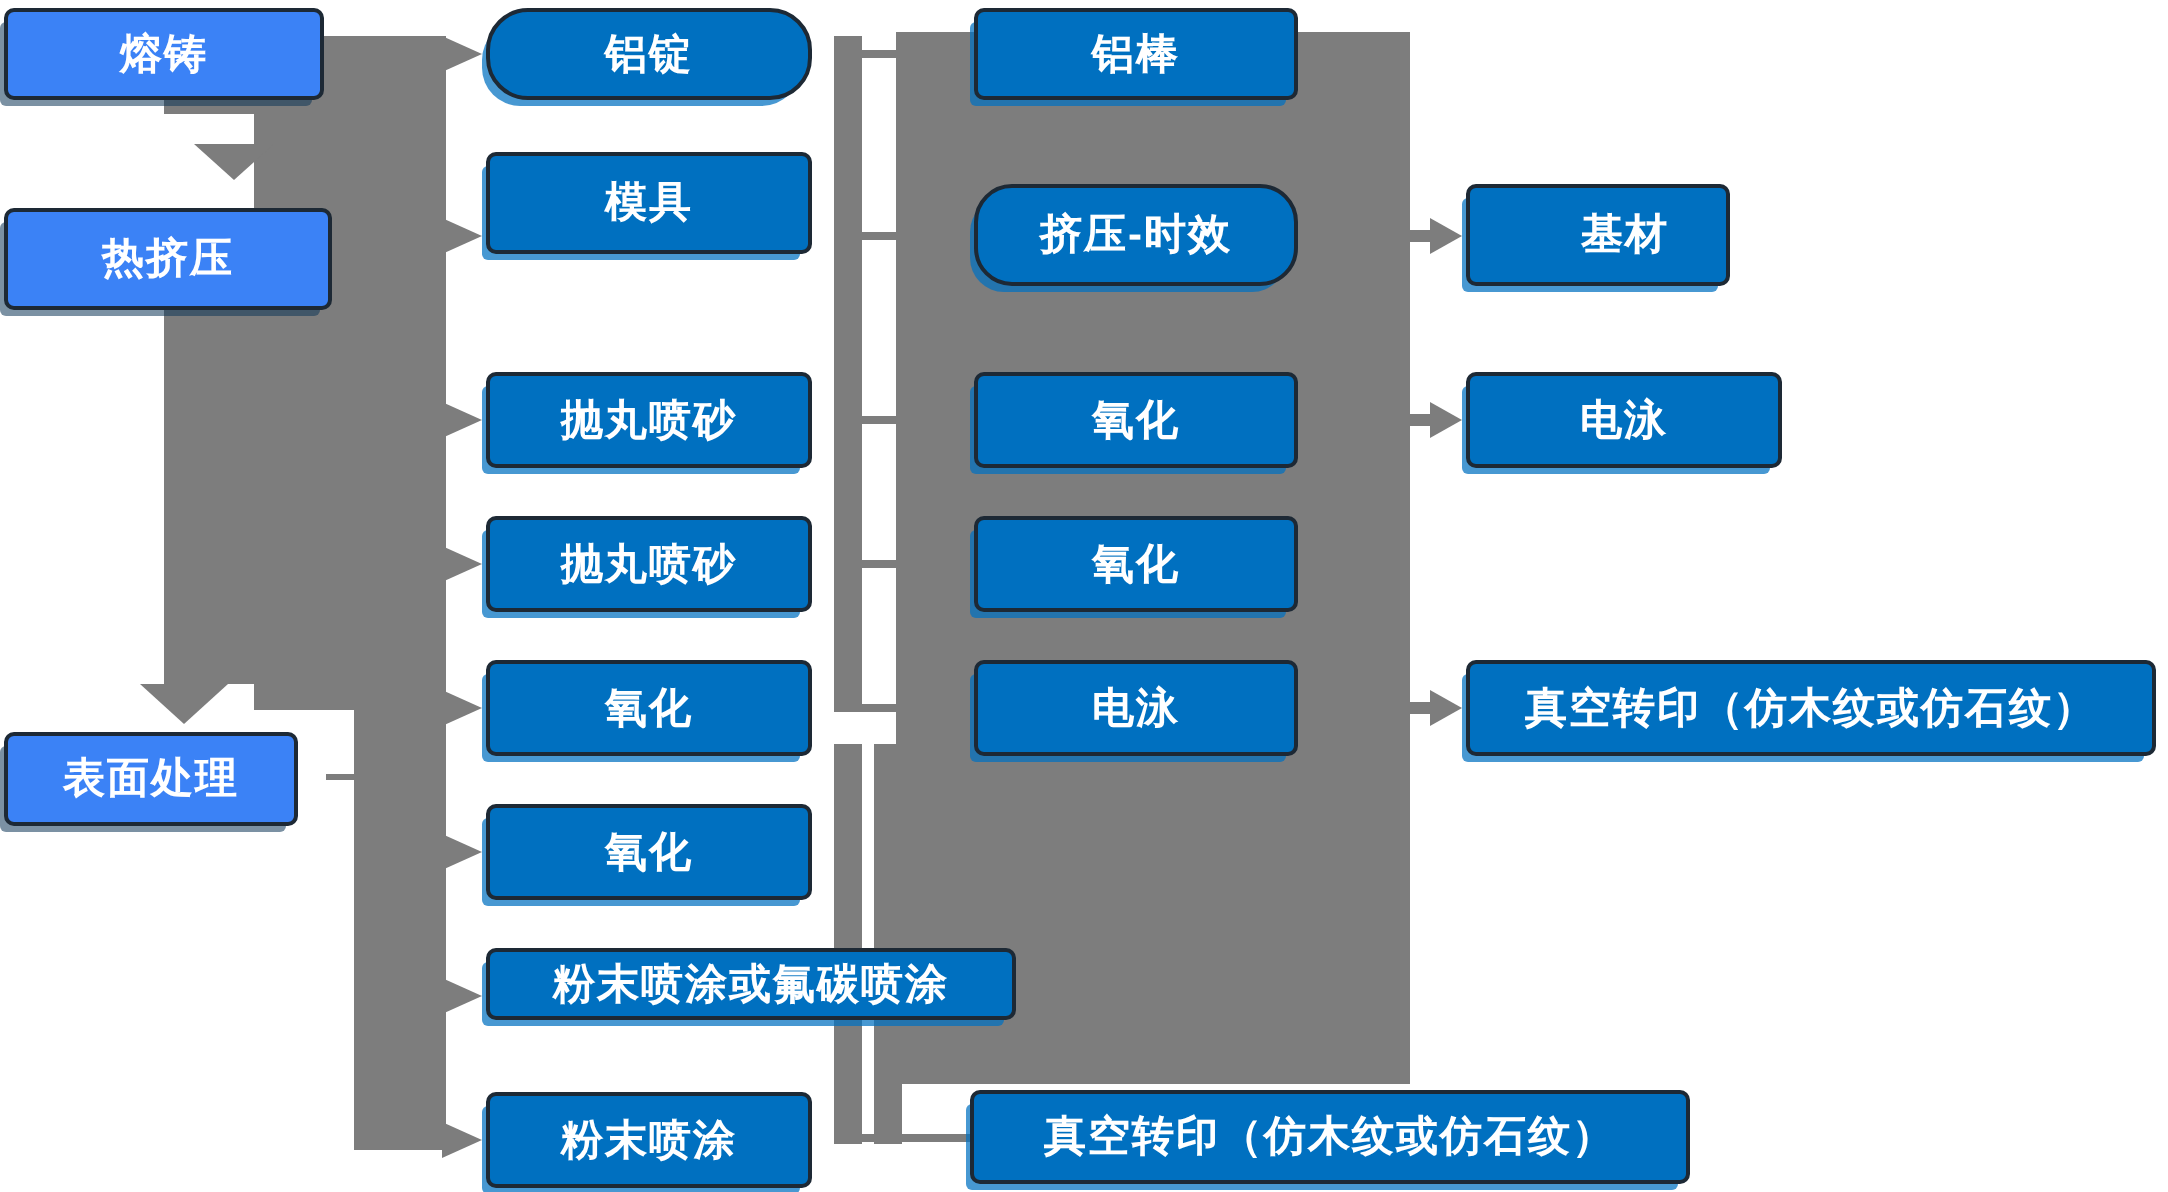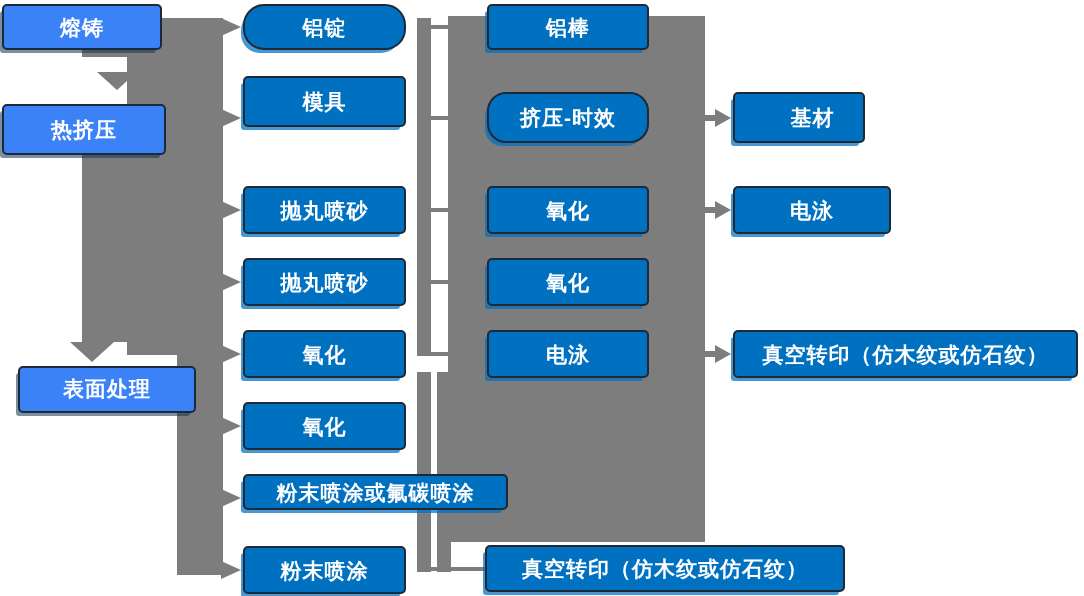--- a/index.html
+++ b/index.html
@@ -63,21 +63,21 @@
 
   <div class="c" style="left:705px;top:115px;width:12px;height:6px;"></div>
   <div class="tri tri-right-sm" style="left:715px;top:109px;"></div>
   <div class="c" style="left:705px;top:207px;width:12px;height:6px;"></div>
   <div class="tri tri-right-sm" style="left:715px;top:201px;"></div>
   <div class="c" style="left:705px;top:351px;width:12px;height:6px;"></div>
   <div class="tri tri-right-sm" style="left:715px;top:345px;"></div>
 
   <div class="box dark" style="left:2px;top:4px;width:160px;height:46px;">熔铸</div>
   <div class="box dark" style="left:2px;top:92px;width:164px;height:51px;margin-top:12px;">热挤压</div>
-  <div class="box dark" style="left:18px;top:366px;width:178px;height:47px;font-family:Liberation Serif, serif;">表面处理</div>
+  <div class="box dark" style="left:2px;top:366px;width:147px;height:47px;">表面处理</div>
 
   <div class="box light" style="left:243px;top:4px;width:163px;height:46px;border-radius:21px;">铝锭</div>
   <div class="box light" style="left:243px;top:76px;width:163px;height:51px;">模具</div>
   <div class="box light" style="left:243px;top:186px;width:163px;height:48px;">抛丸喷砂</div>
   <div class="box light" style="left:243px;top:258px;width:163px;height:48px;">抛丸喷砂</div>
   <div class="box light" style="left:243px;top:330px;width:163px;height:48px;">氧化</div>
   <div class="box light" style="left:243px;top:402px;width:163px;height:48px;">氧化</div>
   <div class="box light" style="left:243px;top:474px;width:265px;height:36px;">粉末喷涂或氟碳喷涂</div>
   <div class="box light" style="left:487px;top:4px;width:162px;height:46px;">铝棒</div>
 

